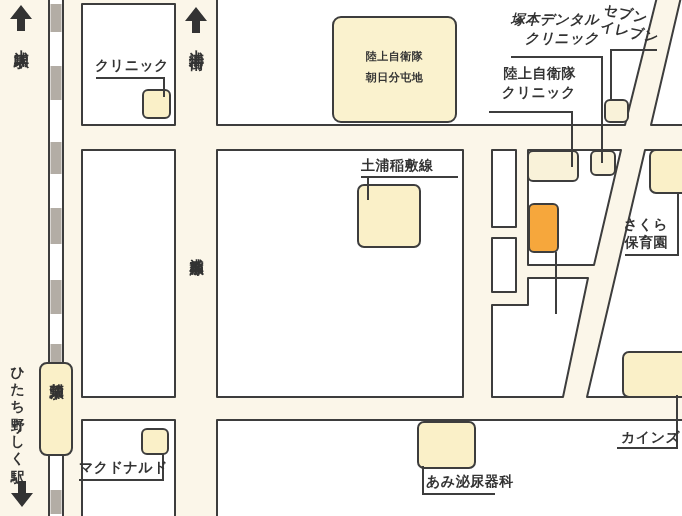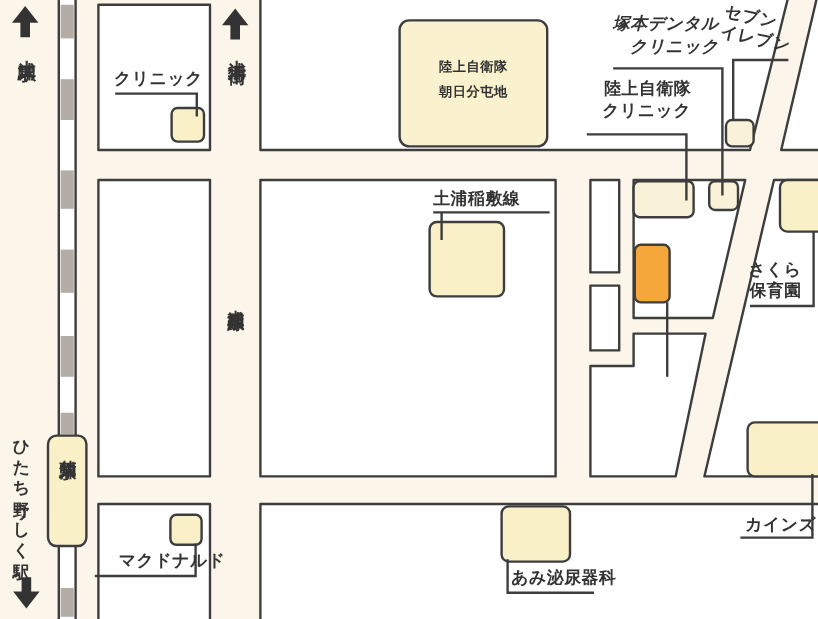--- a/index.html
+++ b/index.html
@@ -131,19 +131,19 @@
   </div>
 
   <div class="lbl" style="left:361px;top:156px;">土浦稲敷線</div>
 
   <div class="lbl rt" style="right:14px;top:215px;line-height:18px;">
     <div>さくら</div>
     <div>保育園</div>
   </div>
 
 
-  <div class="lbl" style="left:79px;top:458px;margin-left:20px;">マクドナルド</div>
+  <div class="lbl" style="left:79px;top:458px;">マクドナルド</div>
 
   <div class="lbl" style="left:426px;top:472px;">あみ泌尿器科</div>
 
   <div class="lbl" style="left:621px;top:428px;">カインズ</div>
 
 </div>
 
 </body></html>

